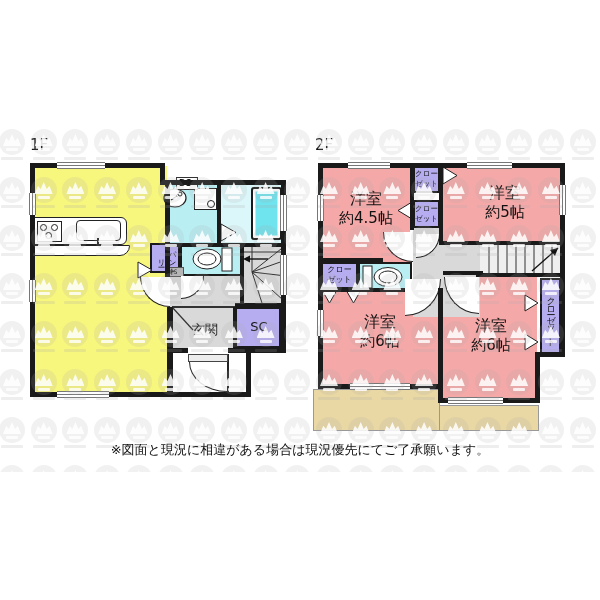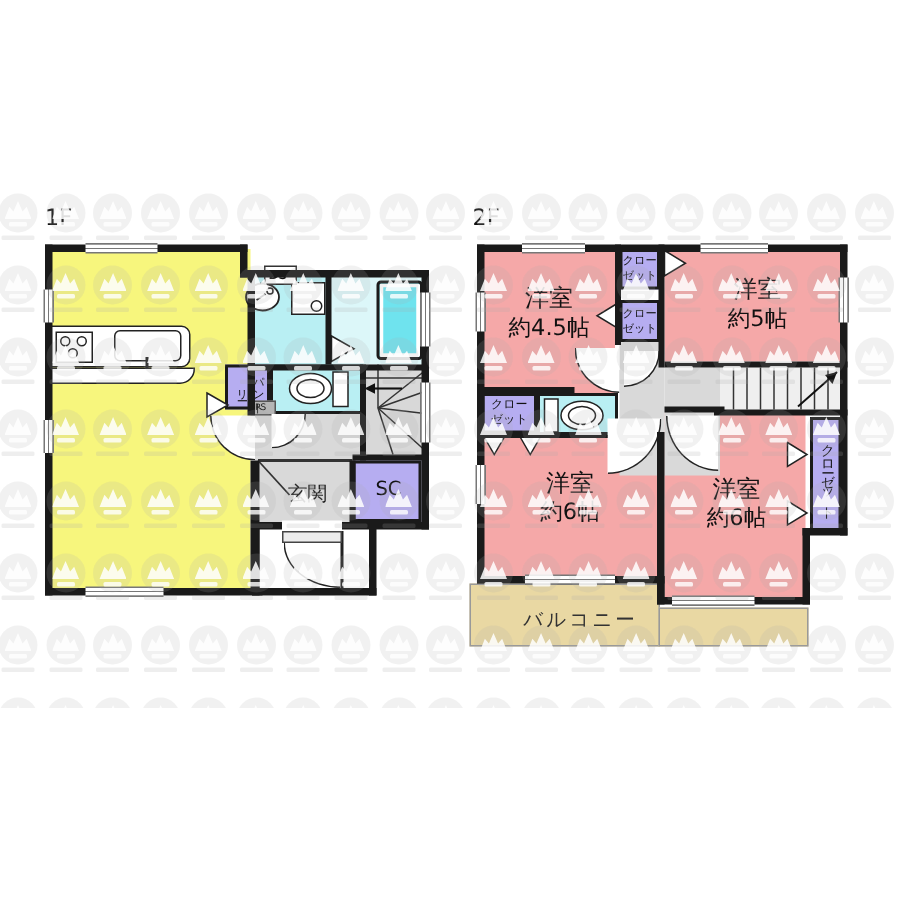--- a/index.html
+++ b/index.html
@@ -218,21 +218,20 @@
     <span>ゼット</span>
   </div>
   <div class="lbl" style="left:321px;top:265px;width:37px;font-size:8px;line-height:10px;">
     <span>クロー</span><br>
     <span>ゼット</span>
   </div>
   <div class="lbl2 vtext" style="left:542px;top:281px;width:17px;height:70px;font-size:9px;line-height:17px;">クローゼット</div>
 
   <div class="abs" style="left: 313px; top: 389px; width: 127px; height: 42px; border: 1px solid rgb(153, 153, 153); box-sizing: border-box; background: rgb(233, 216, 163);"></div>
   <div class="abs" style="left: 439px; top: 405px; width: 100px; height: 26px; border: 1px solid rgb(153, 153, 153); box-sizing: border-box; background: rgb(233, 216, 163);"></div>
-  <div class="lbl" style="left:332px;top:406px;width:110px;font-size:13px;letter-spacing:2px;color:#333;">バルコニー</div>
 
   <div class="w" style="left:318px;top:163px;width:247px;height:5px;"></div>
   <div class="w" style="left:318px;top:163px;width:5px;height:226px;"></div>
   <div class="w" style="left:560px;top:163px;width:5px;height:194px;"></div>
   <div class="w" style="left:535px;top:352px;width:30px;height:5px;"></div>
   <div class="w" style="left:535px;top:352px;width:5px;height:51px;"></div>
   <div class="w" style="left:318px;top:384px;width:125px;height:5px;"></div>
   <div class="w" style="left:438px;top:384px;width:5px;height:19px;"></div>
   <div class="w" style="left:438px;top:398px;width:102px;height:5px;"></div>
   <div class="w" style="left:410px;top:163px;width:4px;height:67px;"></div>
@@ -245,20 +244,21 @@
   <div class="w" style="left:438px;top:288px;width:5px;height:112px;"></div>
 
   <div class="winh" style="left:348px;top:162px;width:42px;height:7px;"></div>
   <div class="winh" style="left:467px;top:162px;width:45px;height:7px;"></div>
   <div class="winv" style="left:317px;top:195px;width:7px;height:26px;"></div>
   <div class="winv" style="left:317px;top:310px;width:7px;height:26px;"></div>
   <div class="winv" style="left:559px;top:185px;width:7px;height:30px;"></div>
   <div class="winh" style="left:350px;top:383px;width:60px;height:7px;"></div>
   <div class="winh" style="left:448px;top:397px;width:55px;height:7px;"></div>
 
+  <div id="note" class="lbl" style="left:0;top:442px;width:600px;font-size:13px;color:#111;">※図面と現況に相違がある場合は現況優先にてご了承願います。</div>
 
   <div id="wm-layer">
       <div class="wm-disc" style="left: -1px; top: 1px;">
         <div class="wm-crown" style="left: 4px; top: 5px; width: 18px; height: 12px;"></div>
         <div class="wm-bar" style="left: 7px; top: 19px; width: 12px; height: 3px; background: rgba(255, 255, 255, 0.8);"></div>
       </div>
       <div class="wm-bar" style="left: 1px; top: 29px; width: 22px; height: 3px;"></div>
       <div class="wm-disc" style="left: 30.7px; top: 1px;">
         <div class="wm-crown" style="left: 4px; top: 5px; width: 18px; height: 12px;"></div>
         <div class="wm-bar" style="left: 7px; top: 19px; width: 12px; height: 3px; background: rgba(255, 255, 255, 0.8);"></div>

